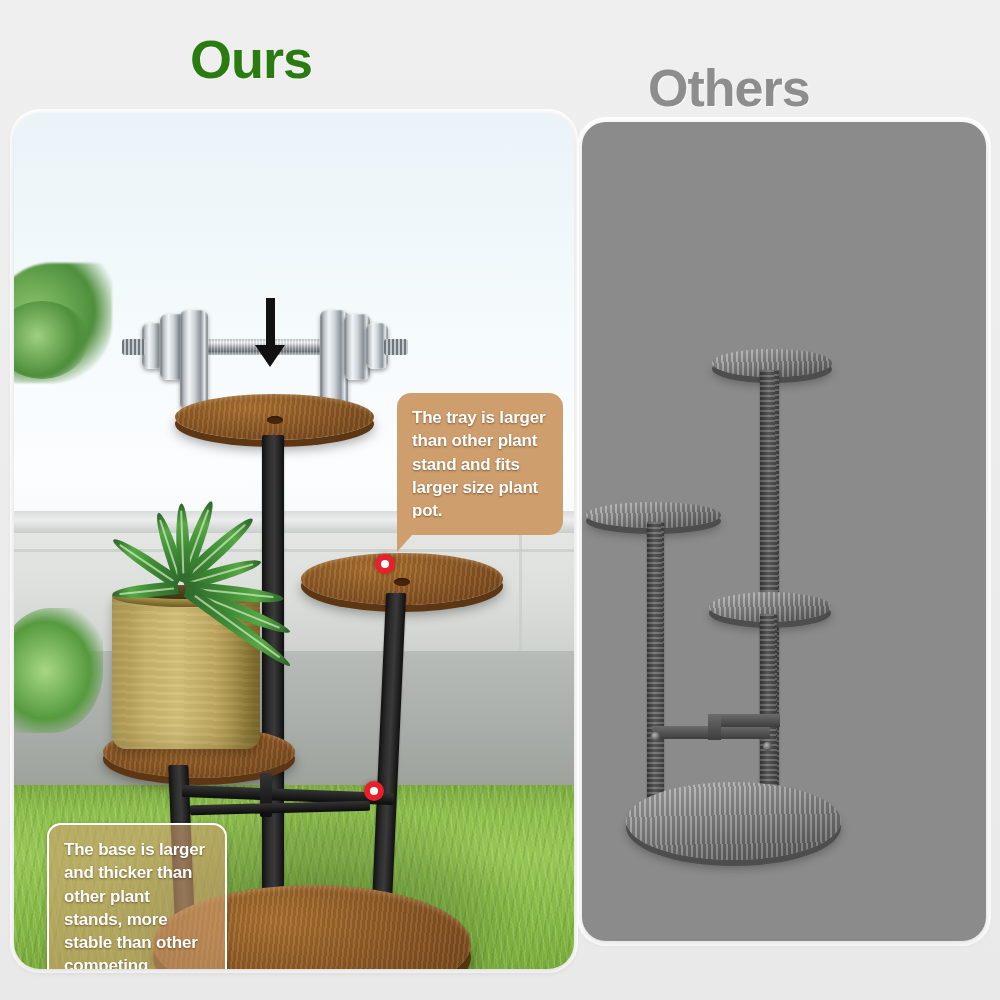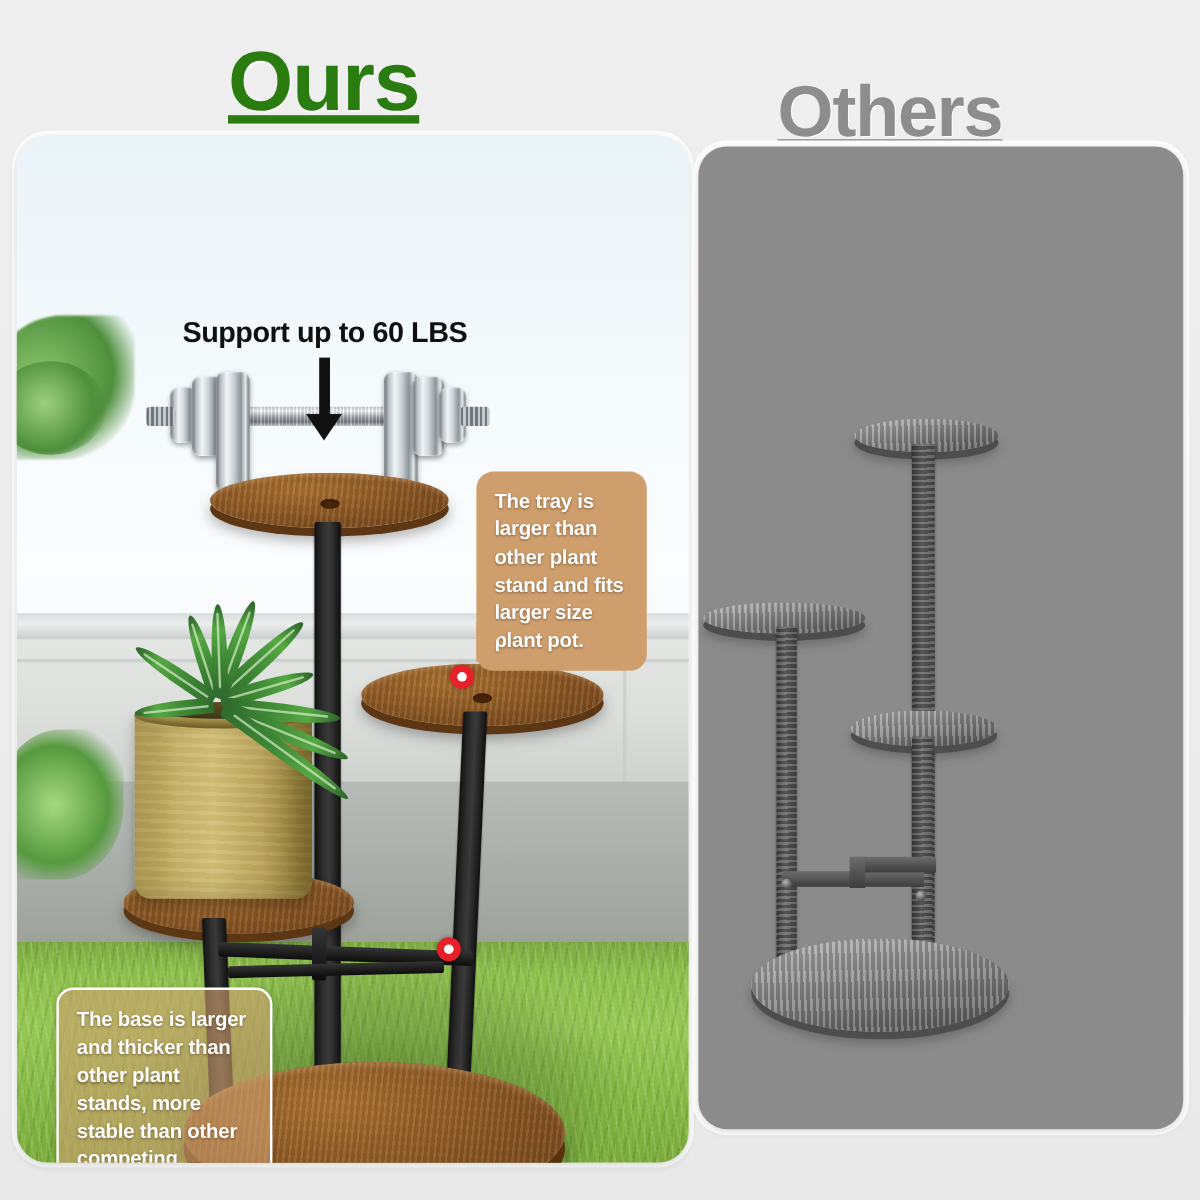--- a/index.html
+++ b/index.html
@@ -13,22 +13,22 @@
       linear-gradient(180deg,#efefef 0%, #ececec 55%, #e9e9e9 100%); }
 
   
   .title {
     position: absolute;
     font-weight: 700;
     letter-spacing: -1px;
     white-space: nowrap;
     text-shadow: 1px 1px 0 rgba(255,255,255,.65);
   }
-  #title-ours   { left: 190px; top: 28px;  font-size: 70px; color: #2a7c10; text-decoration: underline; }
-  #title-others { left: 648px; top: 58px;  font-size: 60px; color: #8d8d8d; text-decoration: underline; }
+  #title-ours   { left: 190px; top: 28px;  font-size: 54px; color: #2a7c10; }
+  #title-others { left: 648px; top: 58px;  font-size: 52px; color: #8d8d8d; }
 
   
   .panel { position: absolute; overflow: hidden; }
   #panel-ours {
     left: 14px; top: 113px; width: 560px; height: 856px;
     border-radius: 26px;
     background: linear-gradient(180deg,#eef5fa 0%, #f6fbfd 32%, #fbfdfe 46%, #fdfdfd 52%);
     box-shadow: 0 2px 7px rgba(0,0,0,.16), 0 0 0 4px #ffffff;
   }
   #panel-others {
@@ -126,21 +126,21 @@
     position:absolute; border-radius:14px; color:#ffffff;
     font-size:17px; font-weight:700; line-height:1.37;
     padding:13px 15px; letter-spacing:-.2px;
     text-shadow: 0 1px 2px rgba(60,35,10,.55);
   }
   .callout.solid { background:#cf9e6d; }
   .callout.glass { background: rgba(205,158,110,.62); border:2px solid #ffffff;
                    box-shadow: 0 2px 6px rgba(0,0,0,.22); }
   .tail { position:absolute; width:0; height:0; }
 
-  #callout-tray   { left:383px; top:280px; width:142px; }
+  #callout-tray   { left:383px; top:280px; width:166px; }
   #callout-base   { left:33px;  top:710px; width:180px; }
   #callout-irons  { left:358px; top:712px; width:200px; }
 
   
   .marker { position:absolute; width:20px; height:20px; border-radius:50%;
             background:#e8202a; box-shadow: 0 0 4px rgba(0,0,0,.35);
             display:flex; align-items:center; justify-content:center; }
   .marker i { width:8px; height:8px; border-radius:50%; background:#ffffff; display:block; }
 
   
@@ -235,21 +235,20 @@
       <div class="leaf" style="left:58px; top:62px; width:70px; height:13px; transform: rotate(-108deg);"></div>
       <div class="leaf" style="left:56px; top:66px; width:78px; height:13px; transform: rotate(-146deg);"></div>
       <div class="leaf" style="left:56px; top:70px; width:66px; height:13px; transform: rotate(174deg);"></div>
       <div class="leaf" style="left:66px; top:74px; width:126px; height:13px; transform: rotate(36deg);"></div>
       <div class="leaf" style="left:62px; top:60px; width:74px; height:13px; transform: rotate(-92deg);"></div>
     </div>
 
     <div class="arrow-stem" style="left:252px; top:185px; width:9px; height:52px;"></div>
     <div class="arrow-head" style="left:241px; top:232px;"></div>
 
-    <div id="support-label">Support up to 60 LBS</div>
 
     <div class="callout solid" id="callout-tray">The tray is larger than other plant stand and fits larger size plant pot.</div>
     <div class="tail" style="left:383px; top:405px; border-left:0 solid transparent; border-right:30px solid transparent; border-top:34px solid #cf9e6d;"></div>
 
     <div class="callout glass" id="callout-base">The base is larger and thicker than other plant stands, more stable than other competing products.</div>
 
 
     <div class="marker" style="left:361px; top:441px;">
       <i></i>
     </div>

